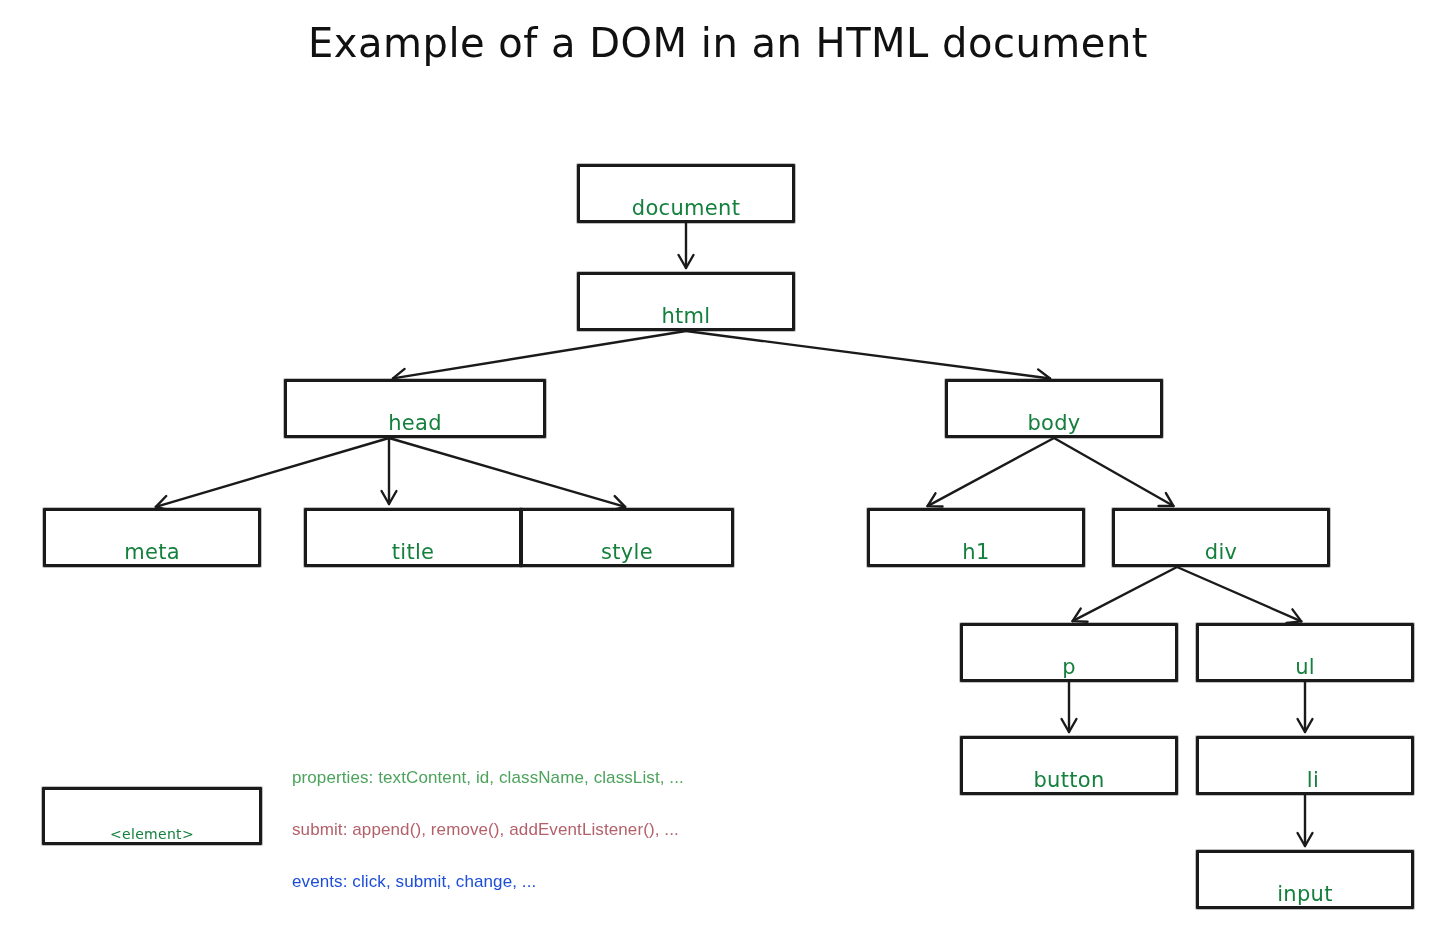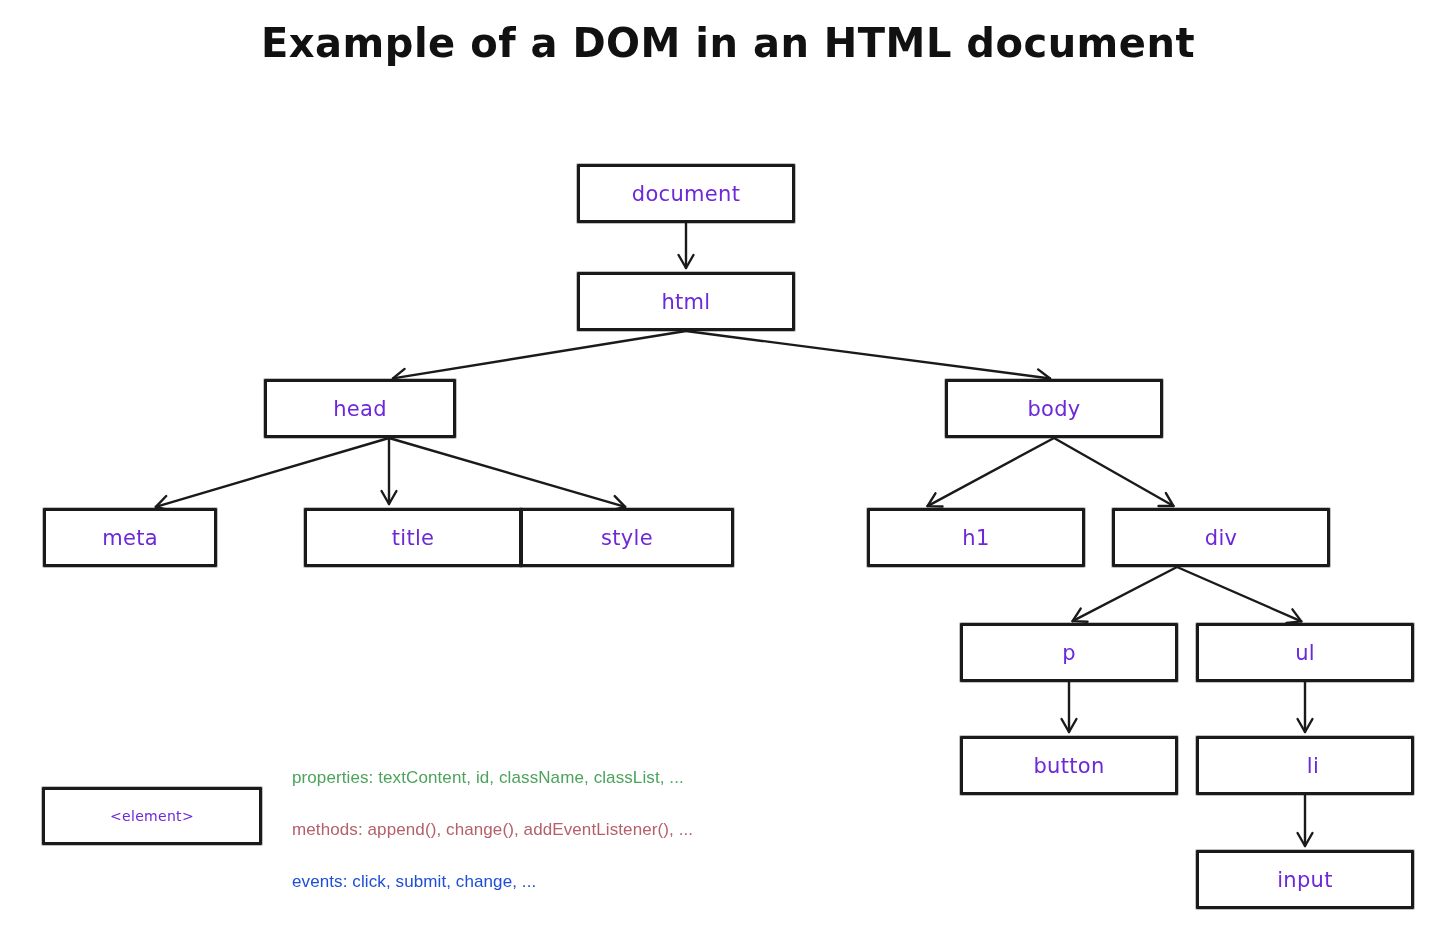--- a/index.html
+++ b/index.html
@@ -24,39 +24,39 @@
 
   
   #diagram-title {
     position: absolute;
     left: 0;
     top: 20px;
     width: 1456px;
     text-align: center;
     font-family: "DejaVu Sans", sans-serif;
     font-size: 40px;
-    font-weight: 700;
+    font-weight: 400;
     letter-spacing: 0.5px;
     color: #111111;
     white-space: nowrap;
   }
 
   
   .node {
     position: absolute;
     box-sizing: border-box;
     background: #ffffff;
     border: 3px solid #1a1a1a;
     border-radius: 1px;
     display: flex;
-    align-items: center;
+    align-items: flex-end;
     justify-content: center;
     font-family: "DejaVu Sans", sans-serif;
     font-size: 21px;
-    color: #6d28d9;
+    color: #15803d;
     letter-spacing: 0.3px;
     box-shadow: 0 0 0 1px rgba(30,30,30,0.28);
   }
 
   .node.legend-node {
     font-size: 14px;
   }
 
   
   #edges {
@@ -118,27 +118,27 @@
       <path d="M 1297.546797932344 832.9827123048352 L 1305 846 L 1312.453202067656 832.9827123048352" fill="none" stroke="#1a1a1a" stroke-width="2.4" stroke-linecap="round" stroke-linejoin="round"></path>
     </svg>
 
   <div id="nodes-layer">
       <div class="node" style="left: 577px; top: 164px; width: 218px; height: 59px;">
         <span>document</span>
       </div>
       <div class="node" style="left: 577px; top: 272px; width: 218px; height: 59px;">
         <span>html</span>
       </div>
-      <div class="node" style="left: 264px; top: 379px; width: 192px; height: 59px;">
+      <div class="node" style="left: 284px; top: 379px; width: 262px; height: 59px;">
         <span>head</span>
       </div>
       <div class="node" style="left: 945px; top: 379px; width: 218px; height: 59px;">
         <span>body</span>
       </div>
-      <div class="node" style="left: 43px; top: 508px; width: 174px; height: 59px;">
+      <div class="node" style="left: 43px; top: 508px; width: 218px; height: 59px;">
         <span>meta</span>
       </div>
       <div class="node" style="left: 280px; top: 508px; width: 218px; height: 59px; margin-left: 24px;">
         <span>title</span>
       </div>
       <div class="node" style="left: 520px; top: 508px; width: 214px; height: 59px;">
         <span>style</span>
       </div>
       <div class="node" style="left: 851px; top: 508px; width: 218px; height: 59px; margin-left: 16px;">
         <span>h1</span>
@@ -160,17 +160,17 @@
       </div>
       <div class="node" style="left: 1196px; top: 850px; width: 218px; height: 59px;">
         <span>input</span>
       </div>
     </div>
 
   <div class="node legend-node" id="element-box" style="left: 42px; top: 787px; width: 220px; height: 58px;">&lt;element&gt;</div>
 
   <div id="legend">
       <div class="legend-line" style="color: rgb(76, 163, 92);">properties: textContent, id, className, classList, ...</div>
-      <div class="legend-line" style="color: rgb(180, 96, 106);">methods: append(), change(), addEventListener(), ...</div>
+      <div class="legend-line" style="color: rgb(180, 96, 106);">submit: append(), remove(), addEventListener(), ...</div>
       <div class="legend-line" style="color: #1d4ed8;">events: click, submit, change, ...</div>
     </div>
 
 </div>
 
 </body></html>

